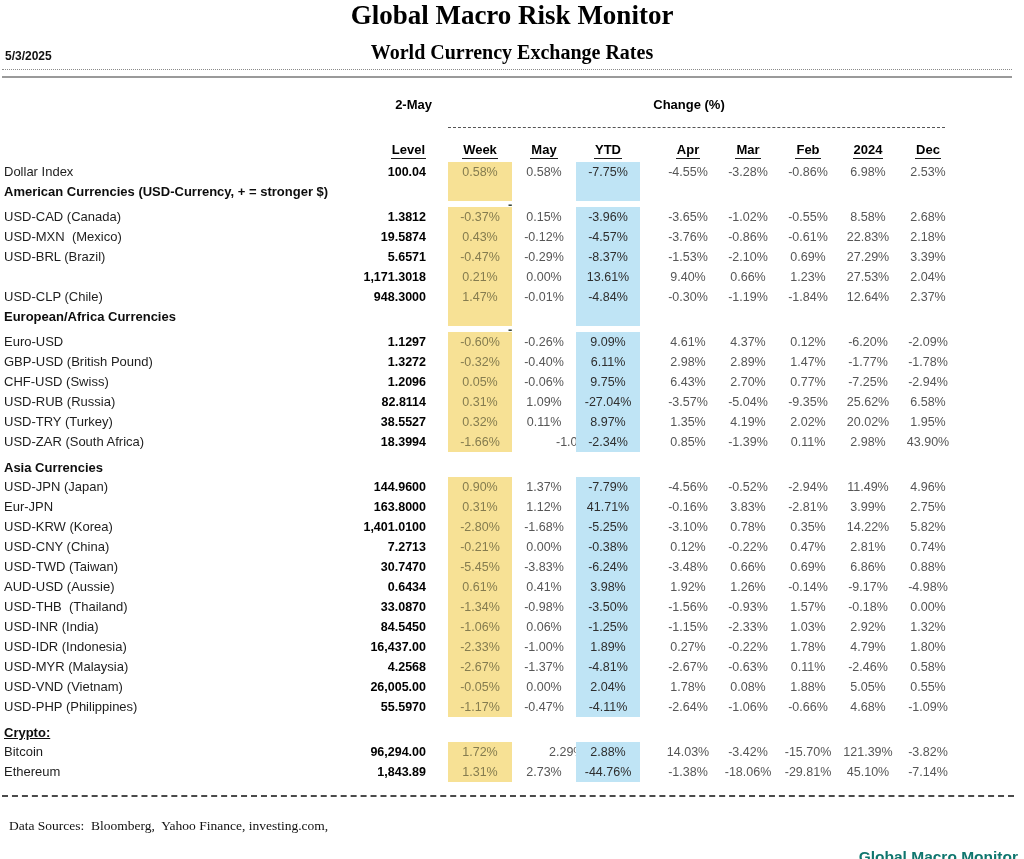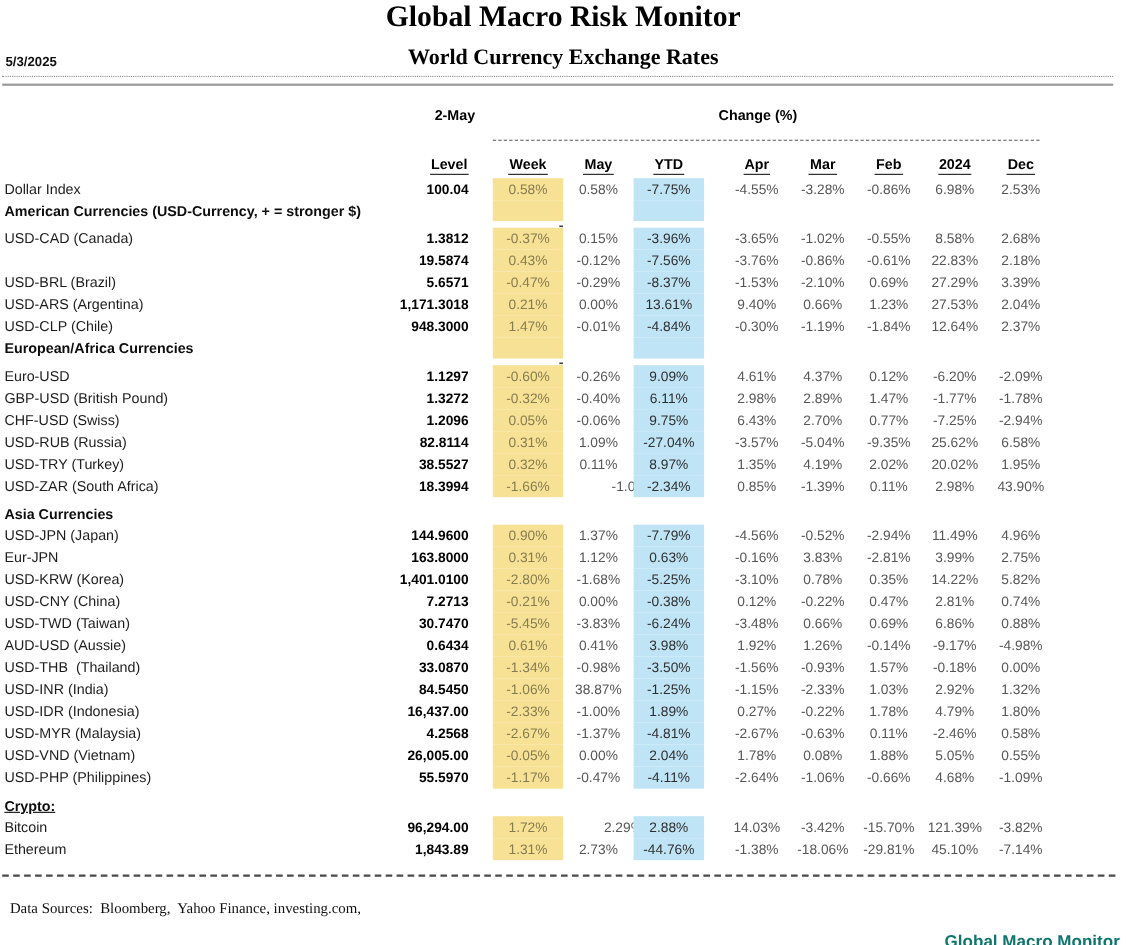--- a/index.html
+++ b/index.html
@@ -124,44 +124,44 @@
         <div class="c-chg c-week" style="grid-column: 4;">-0.37%</div>
         <div class="c-chg" style="grid-column: 5;">0.15%</div>
         <div class="c-chg c-ytd" style="grid-column: 6;">-3.96%</div>
         <div class="c-chg" style="grid-column: 8;">-3.65%</div>
         <div class="c-chg" style="grid-column: 9;">-1.02%</div>
         <div class="c-chg" style="grid-column: 10;">-0.55%</div>
         <div class="c-chg" style="grid-column: 11;">8.58%</div>
         <div class="c-chg" style="grid-column: 12;">2.68%</div>
       </div>
       <div class="grid row data-row">
+        <div class="c-lbl" style="grid-column: 1;">USD-MXN  (Mexico)</div>
         <div class="c-lvl" style="grid-column: 2;">19.5874</div>
         <div class="c-chg c-week" style="grid-column: 4;">0.43%</div>
         <div class="c-chg" style="grid-column: 5;">-0.12%</div>
-        <div class="c-chg c-ytd" style="grid-column: 6;">-7.56%</div>
+        <div class="c-chg c-ytd" style="grid-column: 6;">-4.57%</div>
         <div class="c-chg" style="grid-column: 8;">-3.76%</div>
         <div class="c-chg" style="grid-column: 9;">-0.86%</div>
         <div class="c-chg" style="grid-column: 10;">-0.61%</div>
         <div class="c-chg" style="grid-column: 11;">22.83%</div>
         <div class="c-chg" style="grid-column: 12;">2.18%</div>
       </div>
       <div class="grid row data-row">
         <div class="c-lbl" style="grid-column: 1;">USD-BRL (Brazil)</div>
         <div class="c-lvl" style="grid-column: 2;">5.6571</div>
         <div class="c-chg c-week" style="grid-column: 4;">-0.47%</div>
         <div class="c-chg" style="grid-column: 5;">-0.29%</div>
         <div class="c-chg c-ytd" style="grid-column: 6;">-8.37%</div>
         <div class="c-chg" style="grid-column: 8;">-1.53%</div>
         <div class="c-chg" style="grid-column: 9;">-2.10%</div>
         <div class="c-chg" style="grid-column: 10;">0.69%</div>
         <div class="c-chg" style="grid-column: 11;">27.29%</div>
         <div class="c-chg" style="grid-column: 12;">3.39%</div>
       </div>
       <div class="grid row data-row">
-        <div class="c-lbl" style="grid-column: 1;">USD-ARS (Argentina)</div>
         <div class="c-lvl" style="grid-column: 2;">1,171.3018</div>
         <div class="c-chg c-week" style="grid-column: 4;">0.21%</div>
         <div class="c-chg" style="grid-column: 5;">0.00%</div>
         <div class="c-chg c-ytd" style="grid-column: 6;">13.61%</div>
         <div class="c-chg" style="grid-column: 8;">9.40%</div>
         <div class="c-chg" style="grid-column: 9;">0.66%</div>
         <div class="c-chg" style="grid-column: 10;">1.23%</div>
         <div class="c-chg" style="grid-column: 11;">27.53%</div>
         <div class="c-chg" style="grid-column: 12;">2.04%</div>
       </div>
@@ -268,21 +268,21 @@
         <div class="c-chg" style="grid-column: 9;">-0.52%</div>
         <div class="c-chg" style="grid-column: 10;">-2.94%</div>
         <div class="c-chg" style="grid-column: 11;">11.49%</div>
         <div class="c-chg" style="grid-column: 12;">4.96%</div>
       </div>
       <div class="grid row data-row">
         <div class="c-lbl" style="grid-column: 1;">Eur-JPN</div>
         <div class="c-lvl" style="grid-column: 2;">163.8000</div>
         <div class="c-chg c-week" style="grid-column: 4;">0.31%</div>
         <div class="c-chg" style="grid-column: 5;">1.12%</div>
-        <div class="c-chg c-ytd" style="grid-column: 6;">0.63%</div>
+        <div class="c-chg c-ytd" style="grid-column: 6;">41.71%</div>
         <div class="c-chg" style="grid-column: 8;">-0.16%</div>
         <div class="c-chg" style="grid-column: 9;">3.83%</div>
         <div class="c-chg" style="grid-column: 10;">-2.81%</div>
         <div class="c-chg" style="grid-column: 11;">3.99%</div>
         <div class="c-chg" style="grid-column: 12;">2.75%</div>
       </div>
       <div class="grid row data-row">
         <div class="c-lbl" style="grid-column: 1;">USD-KRW (Korea)</div>
         <div class="c-lvl" style="grid-column: 2;">1,401.0100</div>
         <div class="c-chg c-week" style="grid-column: 4;">-2.80%</div>
@@ -339,21 +339,21 @@
         <div class="c-chg" style="grid-column: 8;">-1.56%</div>
         <div class="c-chg" style="grid-column: 9;">-0.93%</div>
         <div class="c-chg" style="grid-column: 10;">1.57%</div>
         <div class="c-chg" style="grid-column: 11;">-0.18%</div>
         <div class="c-chg" style="grid-column: 12;">0.00%</div>
       </div>
       <div class="grid row data-row">
         <div class="c-lbl" style="grid-column: 1;">USD-INR (India)</div>
         <div class="c-lvl" style="grid-column: 2;">84.5450</div>
         <div class="c-chg c-week" style="grid-column: 4;">-1.06%</div>
-        <div class="c-chg" style="grid-column: 5;">38.87%</div>
+        <div class="c-chg" style="grid-column: 5;">0.06%</div>
         <div class="c-chg c-ytd" style="grid-column: 6;">-1.25%</div>
         <div class="c-chg" style="grid-column: 8;">-1.15%</div>
         <div class="c-chg" style="grid-column: 9;">-2.33%</div>
         <div class="c-chg" style="grid-column: 10;">1.03%</div>
         <div class="c-chg" style="grid-column: 11;">2.92%</div>
         <div class="c-chg" style="grid-column: 12;">1.32%</div>
       </div>
       <div class="grid row data-row">
         <div class="c-lbl" style="grid-column: 1;">USD-IDR (Indonesia)</div>
         <div class="c-lvl" style="grid-column: 2;">16,437.00</div>

